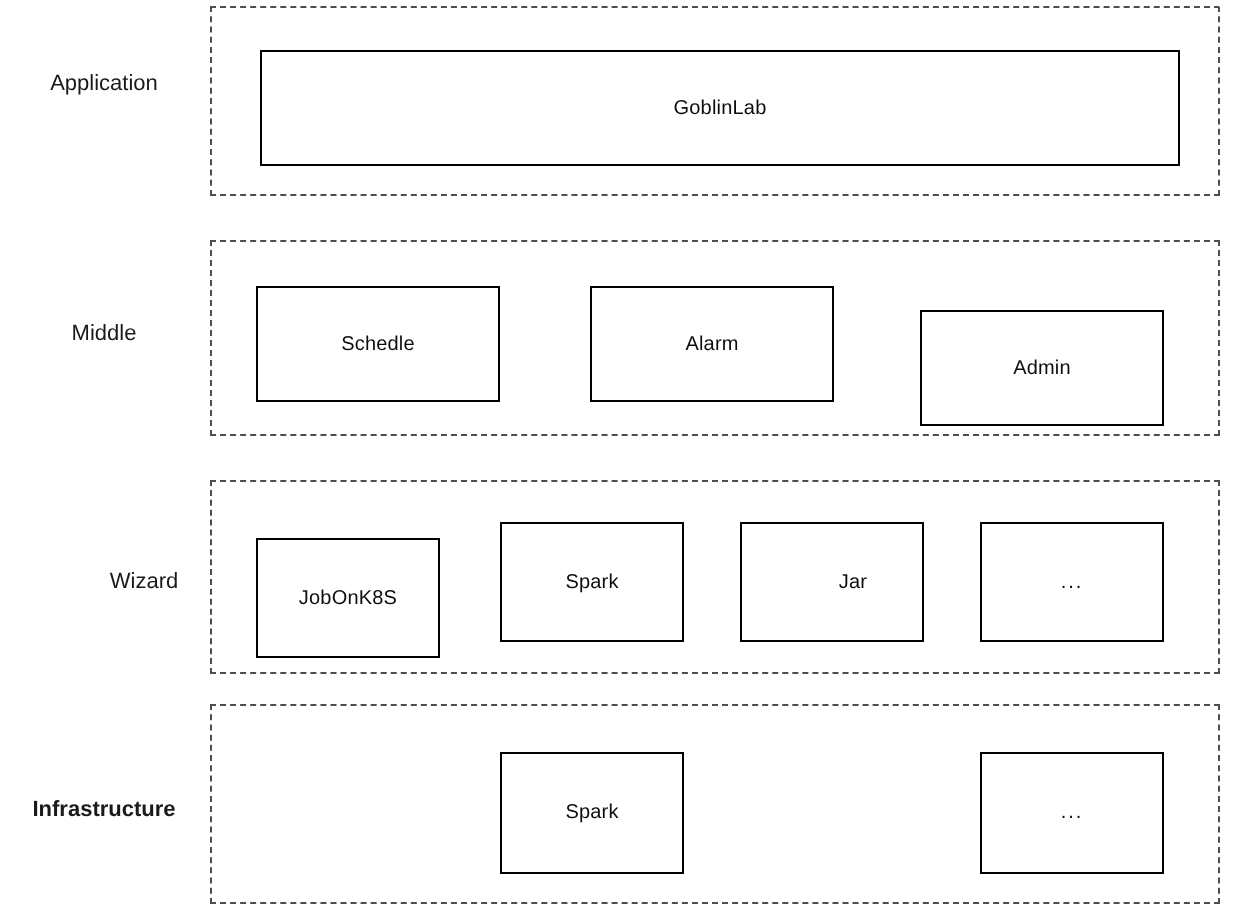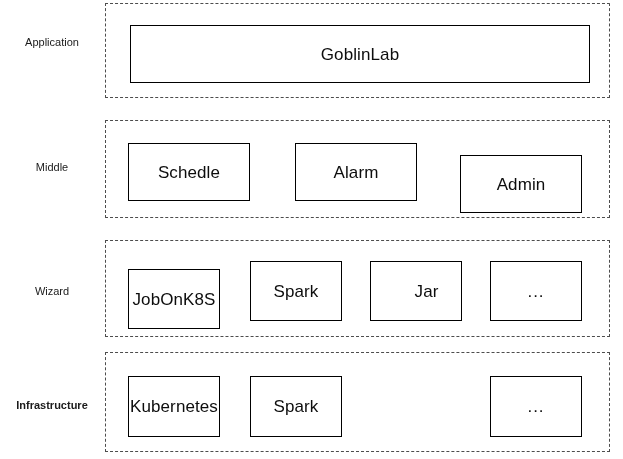--- a/index.html
+++ b/index.html
@@ -41,21 +41,21 @@
   .node-box {
     position: absolute;
     box-sizing: border-box;
     border: 1px solid #000000;
     background: #ffffff;
     display: flex;
     align-items: center;
     justify-content: center;
   }
   .node-label {
-    font-size: 17px;
+    font-size: 10px;
     color: #0d0d0d;
     line-height: 13px;
     text-align: center;
     white-space: nowrap;
     letter-spacing: 0.1px;
   }
   .node-label.ellipsis {
     letter-spacing: 1px;
   }
 </style>
@@ -72,38 +72,35 @@
     <div class="layer-group" style="left: 105px; top: 120px; width: 505px; height: 98px; border-color: rgb(77, 77, 77);"></div>
     <div class="node-box" style="left: 128px; top: 143px; width: 122px; height: 58px; border-color: rgb(0, 0, 0);">
       <span class="node-label" style="color: rgb(13, 13, 13);">Schedle</span>
     </div>
     <div class="node-box" style="left: 295px; top: 143px; width: 122px; height: 58px; border-color: rgb(0, 0, 0);">
       <span class="node-label" style="color: rgb(13, 13, 13);">Alarm</span>
     </div>
     <div class="node-box" style="left: 460px; top: 155px; width: 122px; height: 58px; border-color: rgb(0, 0, 0);">
       <span class="node-label" style="color: rgb(13, 13, 13);">Admin</span>
     </div>
-    <div class="row-label" style="top: 285px;">Wizard</div>
+    <div class="row-label" style="top: 285px; margin-left: 20px;">Wizard</div>
     <div class="layer-group" style="left: 105px; top: 240px; width: 505px; height: 97px; border-color: rgb(77, 77, 77);"></div>
     <div class="node-box" style="left: 128px; top: 269px; width: 92px; height: 60px; border-color: rgb(0, 0, 0);">
       <span class="node-label" style="color: rgb(13, 13, 13);">JobOnK8S</span>
     </div>
     <div class="node-box" style="left: 250px; top: 261px; width: 92px; height: 60px; border-color: rgb(0, 0, 0);">
       <span class="node-label" style="color: rgb(13, 13, 13);">Spark</span>
     </div>
     <div class="node-box" style="left: 370px; top: 261px; width: 92px; height: 60px; border-color: rgb(0, 0, 0);">
       <span class="node-label" style="color: rgb(13, 13, 13); margin-left: 21px;">Jar</span>
     </div>
     <div class="node-box" style="left: 490px; top: 261px; width: 92px; height: 60px; border-color: rgb(0, 0, 0);">
       <span class="node-label ellipsis" style="color: rgb(13, 13, 13);">...</span>
     </div>
     <div class="row-label" style="top: 399px; font-weight: bold;">Infrastructure</div>
     <div class="layer-group" style="left: 105px; top: 352px; width: 505px; height: 100px; border-color: rgb(77, 77, 77);"></div>
-    <div class="node-box" style="left: 128px; top: 376px; width: 92px; height: 61px; border-color: rgb(0, 0, 0);">
-      <span class="node-label" style="color: rgb(13, 13, 13);">Kubernetes</span>
-    </div>
     <div class="node-box" style="left: 250px; top: 376px; width: 92px; height: 61px; border-color: rgb(0, 0, 0);">
       <span class="node-label" style="color: rgb(13, 13, 13);">Spark</span>
     </div>
     <div class="node-box" style="left: 490px; top: 376px; width: 92px; height: 61px; border-color: rgb(0, 0, 0);">
       <span class="node-label ellipsis" style="color: rgb(13, 13, 13);">...</span>
     </div>
   </div>
 
 </body></html>

